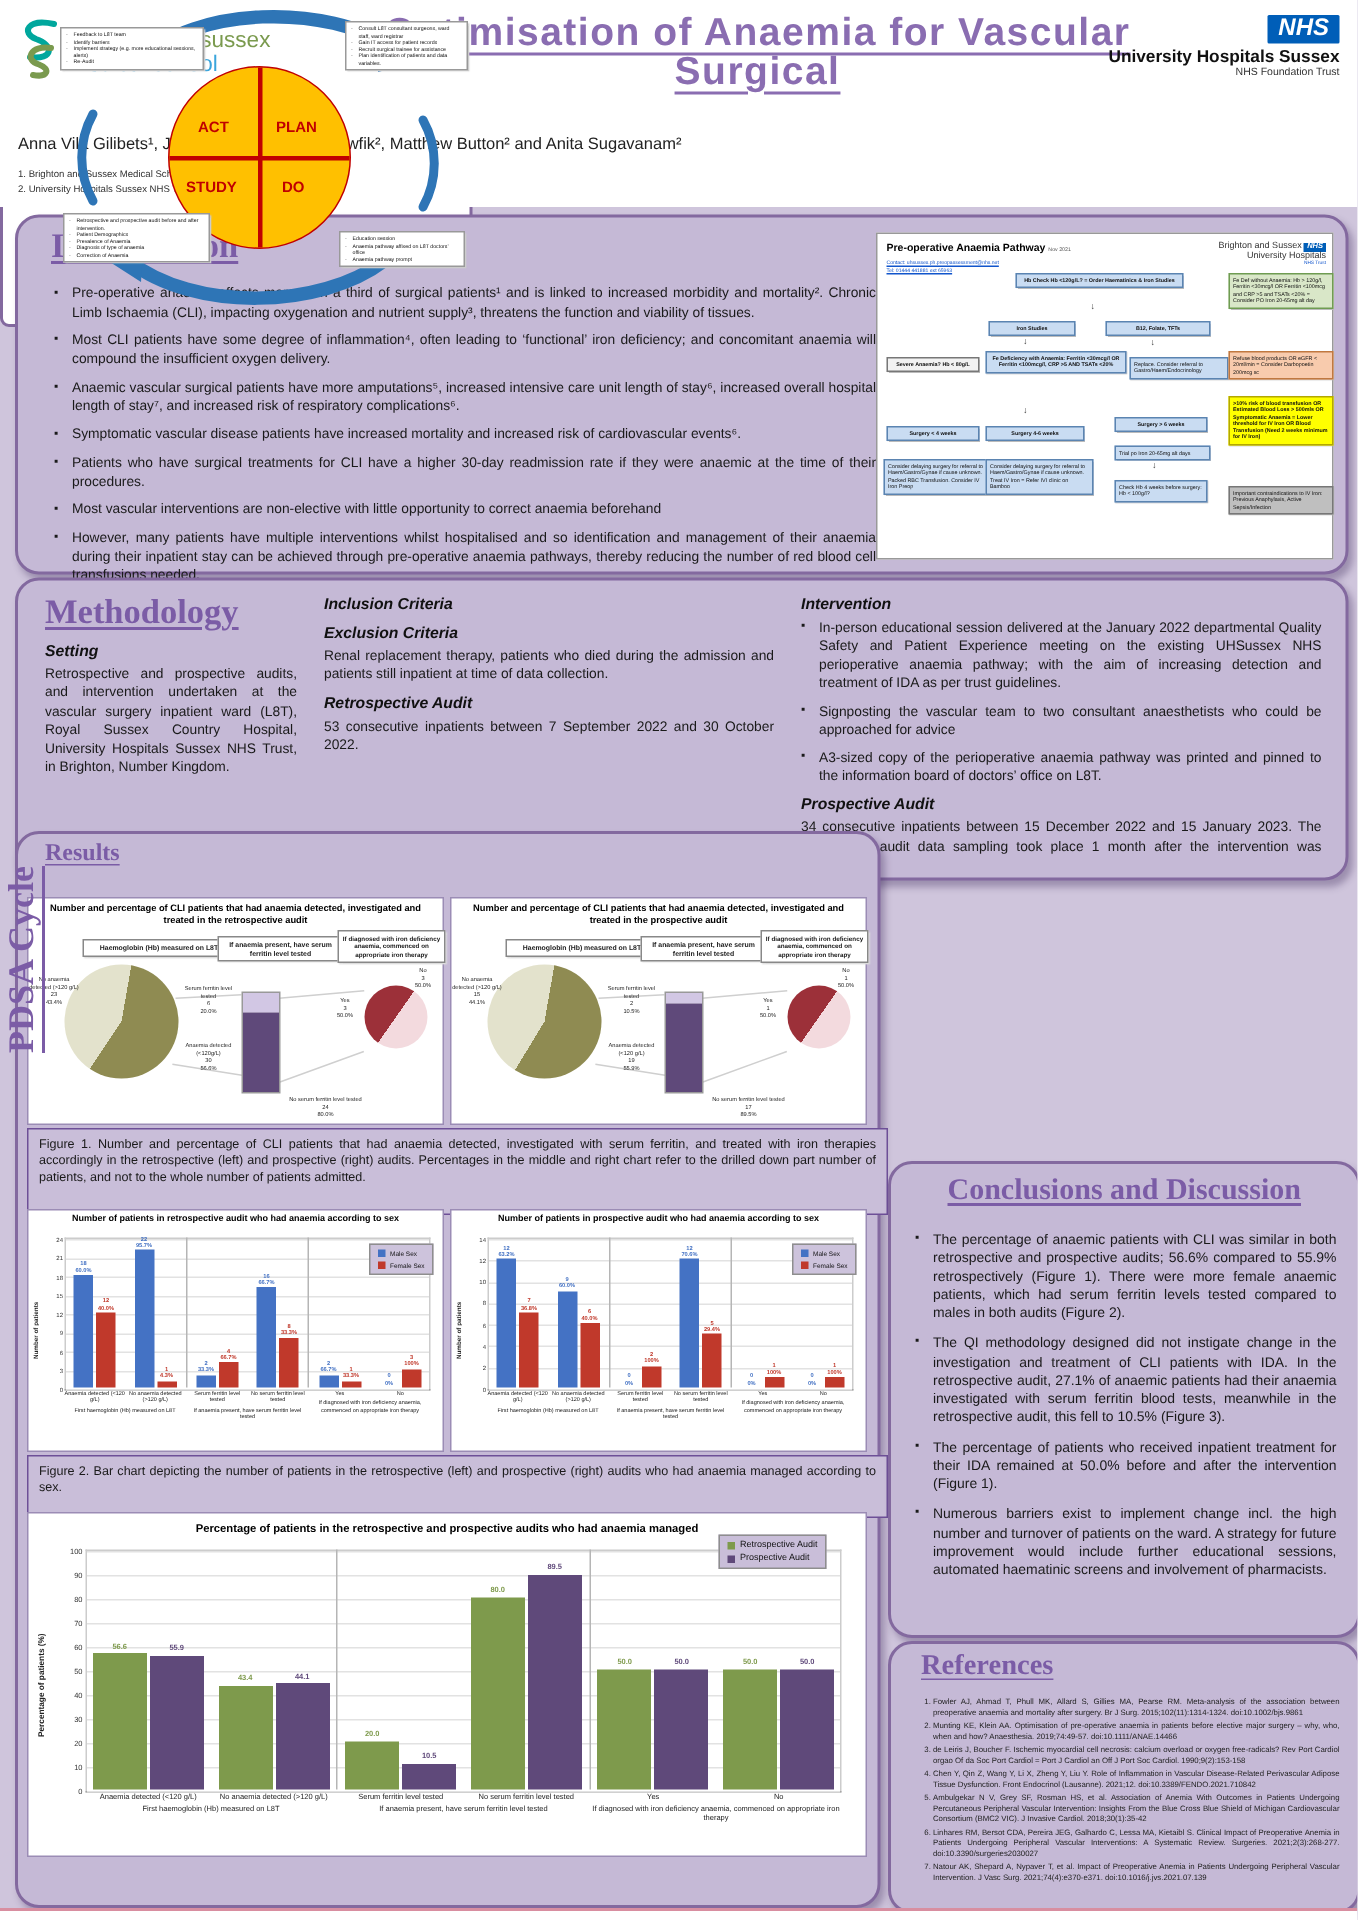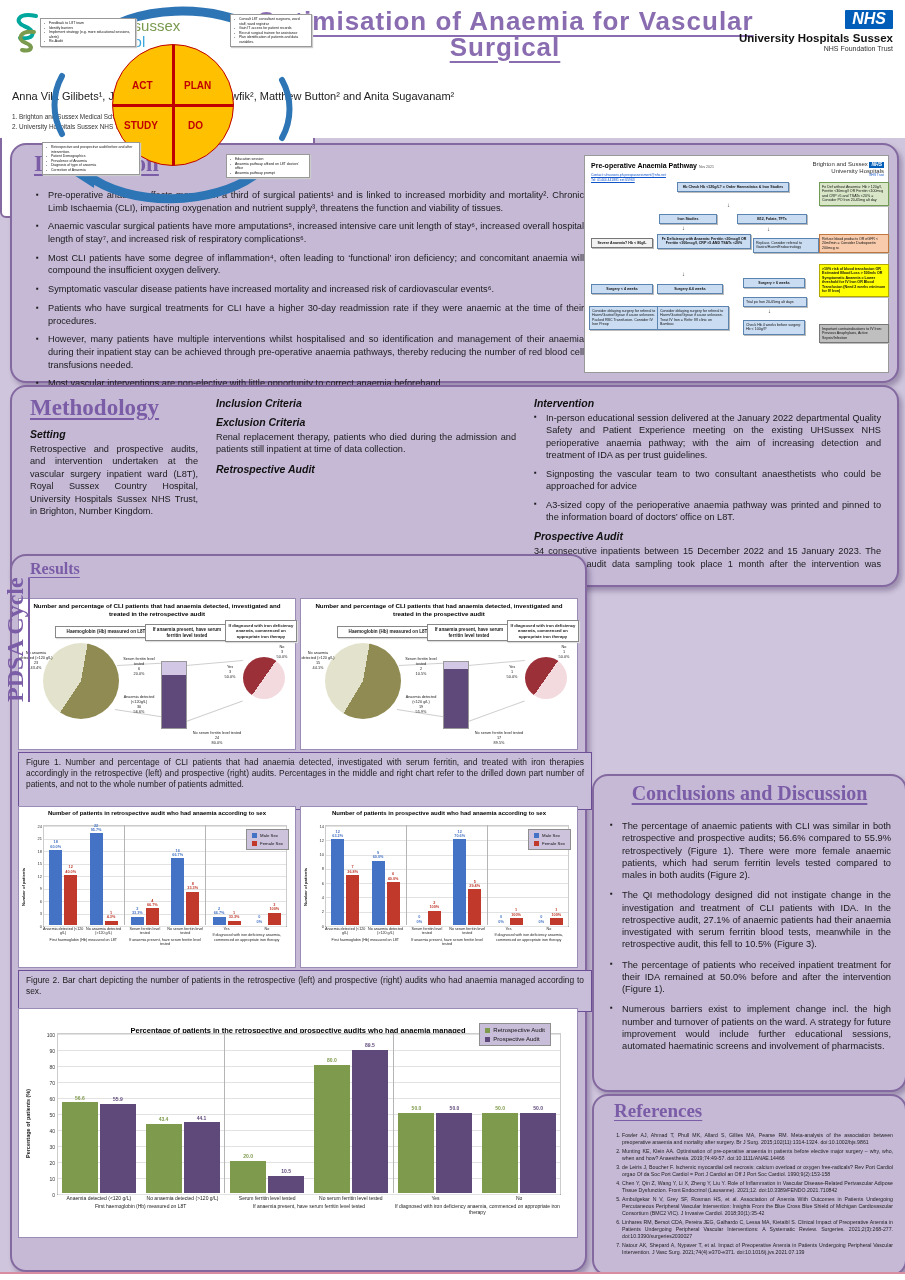--- a/index.html
+++ b/index.html
@@ -100,21 +100,21 @@
   .cA{left:98px;top:66px;width:44px;transform:rotate(-3deg);}
   .cB{left:96px;top:110px;width:47px;transform:rotate(9deg);}
   .cC{left:167px;top:66px;width:57px;transform:rotate(-5deg);}
   .cD{left:167px;top:122px;width:60px;transform:rotate(-20deg);}
   
   .gbchart{}
   #f2L{top:250px;left:6px;width:276px;height:160px;}
   #f2R{top:250px;left:288px;width:276px;height:160px;}
   #f3C{top:452px;left:6px;width:558px;height:228px;}
   .gb-title{position:absolute;left:6px;right:6px;top:3px;text-align:center;font-weight:bold;font-size:6px;color:#000;}
-  #f3C .gb-title{font-size:7.5px;top:5px;margin-top:12px;}
+  #f3C .gb-title{font-size:7.5px;top:5px;}
   .gb-area{position:absolute;left:24px;right:8px;top:18px;}
   #f3C .gb-area{left:38px;right:16px;top:24px;}
   .gb-ylabel{position:absolute;left:2px;top:30px;bottom:30px;writing-mode:vertical-rl;transform:rotate(180deg);text-align:center;font-size:4.2px;font-weight:bold;color:#222;}
   #f3C .gb-ylabel{font-size:5.5px;left:6px;}
   .gb-grid{position:relative;border:0.8px solid #cccccc;border-bottom:1px solid #808080;}
   .gb-line{position:absolute;left:0;right:0;border-top:0.8px solid #e2e2e2;}
   .gb-tick{position:absolute;left:-13px;width:11px;text-align:right;font-size:4px;color:#333;}
   #f3C .gb-tick{font-size:5px;left:-16px;width:13px;}
   .gb-secs{position:absolute;left:0;right:0;top:0;display:flex;}
   .gb-sec{display:flex;flex-direction:column;}
@@ -192,26 +192,26 @@
     <div class="affils">
       <div>1. Brighton and Sussex Medical School, Brighton, United Kingdom</div>
       <div>2. University Hospitals Sussex NHS Trust, Brighton, United Kingdom</div>
     </div>
   </div>
 
   <div id="intro" class="sec-box">
     <div class="sec-head">Introduction</div>
     <ul id="intro-bullets" class="bullets">
         <li>Pre-operative anaemia affects more than a third of surgical patients¹ and is linked to increased morbidity and mortality². Chronic Limb Ischaemia (CLI), impacting oxygenation and nutrient supply³, threatens the function and viability of tissues.</li>
+        <li>Most CLI patients have some degree of inflammation⁴, often leading to ‘functional’ iron deficiency; and concomitant anaemia will compound the insufficient oxygen delivery.</li>
         <li>Anaemic vascular surgical patients have more amputations⁵, increased intensive care unit length of stay⁶, increased overall hospital length of stay⁷, and increased risk of respiratory complications⁶.</li>
-        <li>Most CLI patients have some degree of inflammation⁴, often leading to ‘functional’ iron deficiency; and concomitant anaemia will compound the insufficient oxygen delivery.</li>
         <li>Symptomatic vascular disease patients have increased mortality and increased risk of cardiovascular events⁶.</li>
         <li>Patients who have surgical treatments for CLI have a higher 30-day readmission rate if they were anaemic at the time of their procedures.</li>
+        <li>Most vascular interventions are non-elective with little opportunity to correct anaemia beforehand</li>
         <li>However, many patients have multiple interventions whilst hospitalised and so identification and management of their anaemia during their inpatient stay can be achieved through pre-operative anaemia pathways, thereby reducing the number of red blood cell transfusions needed.</li>
-        <li>Most vascular interventions are non-elective with little opportunity to correct anaemia beforehand</li>
       </ul>
 
     <div class="pathfig">
       <div class="pf-title"><span>Pre-operative Anaemia Pathway</span> <span class="pf-date">Nov 2021</span></div>
       <div class="pf-contact">
         <div>Contact: uhsussex.ph.preopassessment@nhs.net</div>
         <div>Tel: 01444 441881 ext 65963</div>
       </div>
       <div class="pf-brand">
         <div><span>Brighton and Sussex</span> <span class="mini-nhs">NHS</span></div>
@@ -248,20 +248,21 @@
       <div>
         <div class="sec-head">Methodology</div>
         <div class="mh">Setting</div>
         <p class="mp">Retrospective and prospective audits, and intervention undertaken at the vascular surgery inpatient ward (L8T), Royal Sussex Country Hospital, University Hospitals Sussex NHS Trust, in Brighton, Number Kingdom.</p>
       </div>
       <div>
         <div class="mh">Inclusion Criteria</div>
         <div class="mh">Exclusion Criteria</div>
         <p class="mp">Renal replacement therapy, patients who died during the admission and patients still inpatient at time of data collection.</p>
         <div class="mh">Retrospective Audit</div>
+        <p class="mp">53 consecutive inpatients between 7 September 2022 and 30 October 2022.</p>
       </div>
       <div>
         <div class="mh">Intervention</div>
         <ul class="bullets">
             <li>In-person educational session delivered at the January 2022 departmental Quality Safety and Patient Experience meeting on the existing UHSussex NHS perioperative anaemia pathway; with the aim of increasing detection and treatment of IDA as per trust guidelines.</li>
             <li>Signposting the vascular team to two consultant anaesthetists who could be approached for advice</li>
             <li>A3-sized copy of the perioperative anaemia pathway was printed and pinned to the information board of doctors’ office on L8T.</li>
           </ul>
         <div class="mh">Prospective Audit</div>
         <p class="mp">34 consecutive inpatients between 15 December 2022 and 15 January 2023. The prospective audit data sampling took place 1 month after the intervention was delivered.</p>

